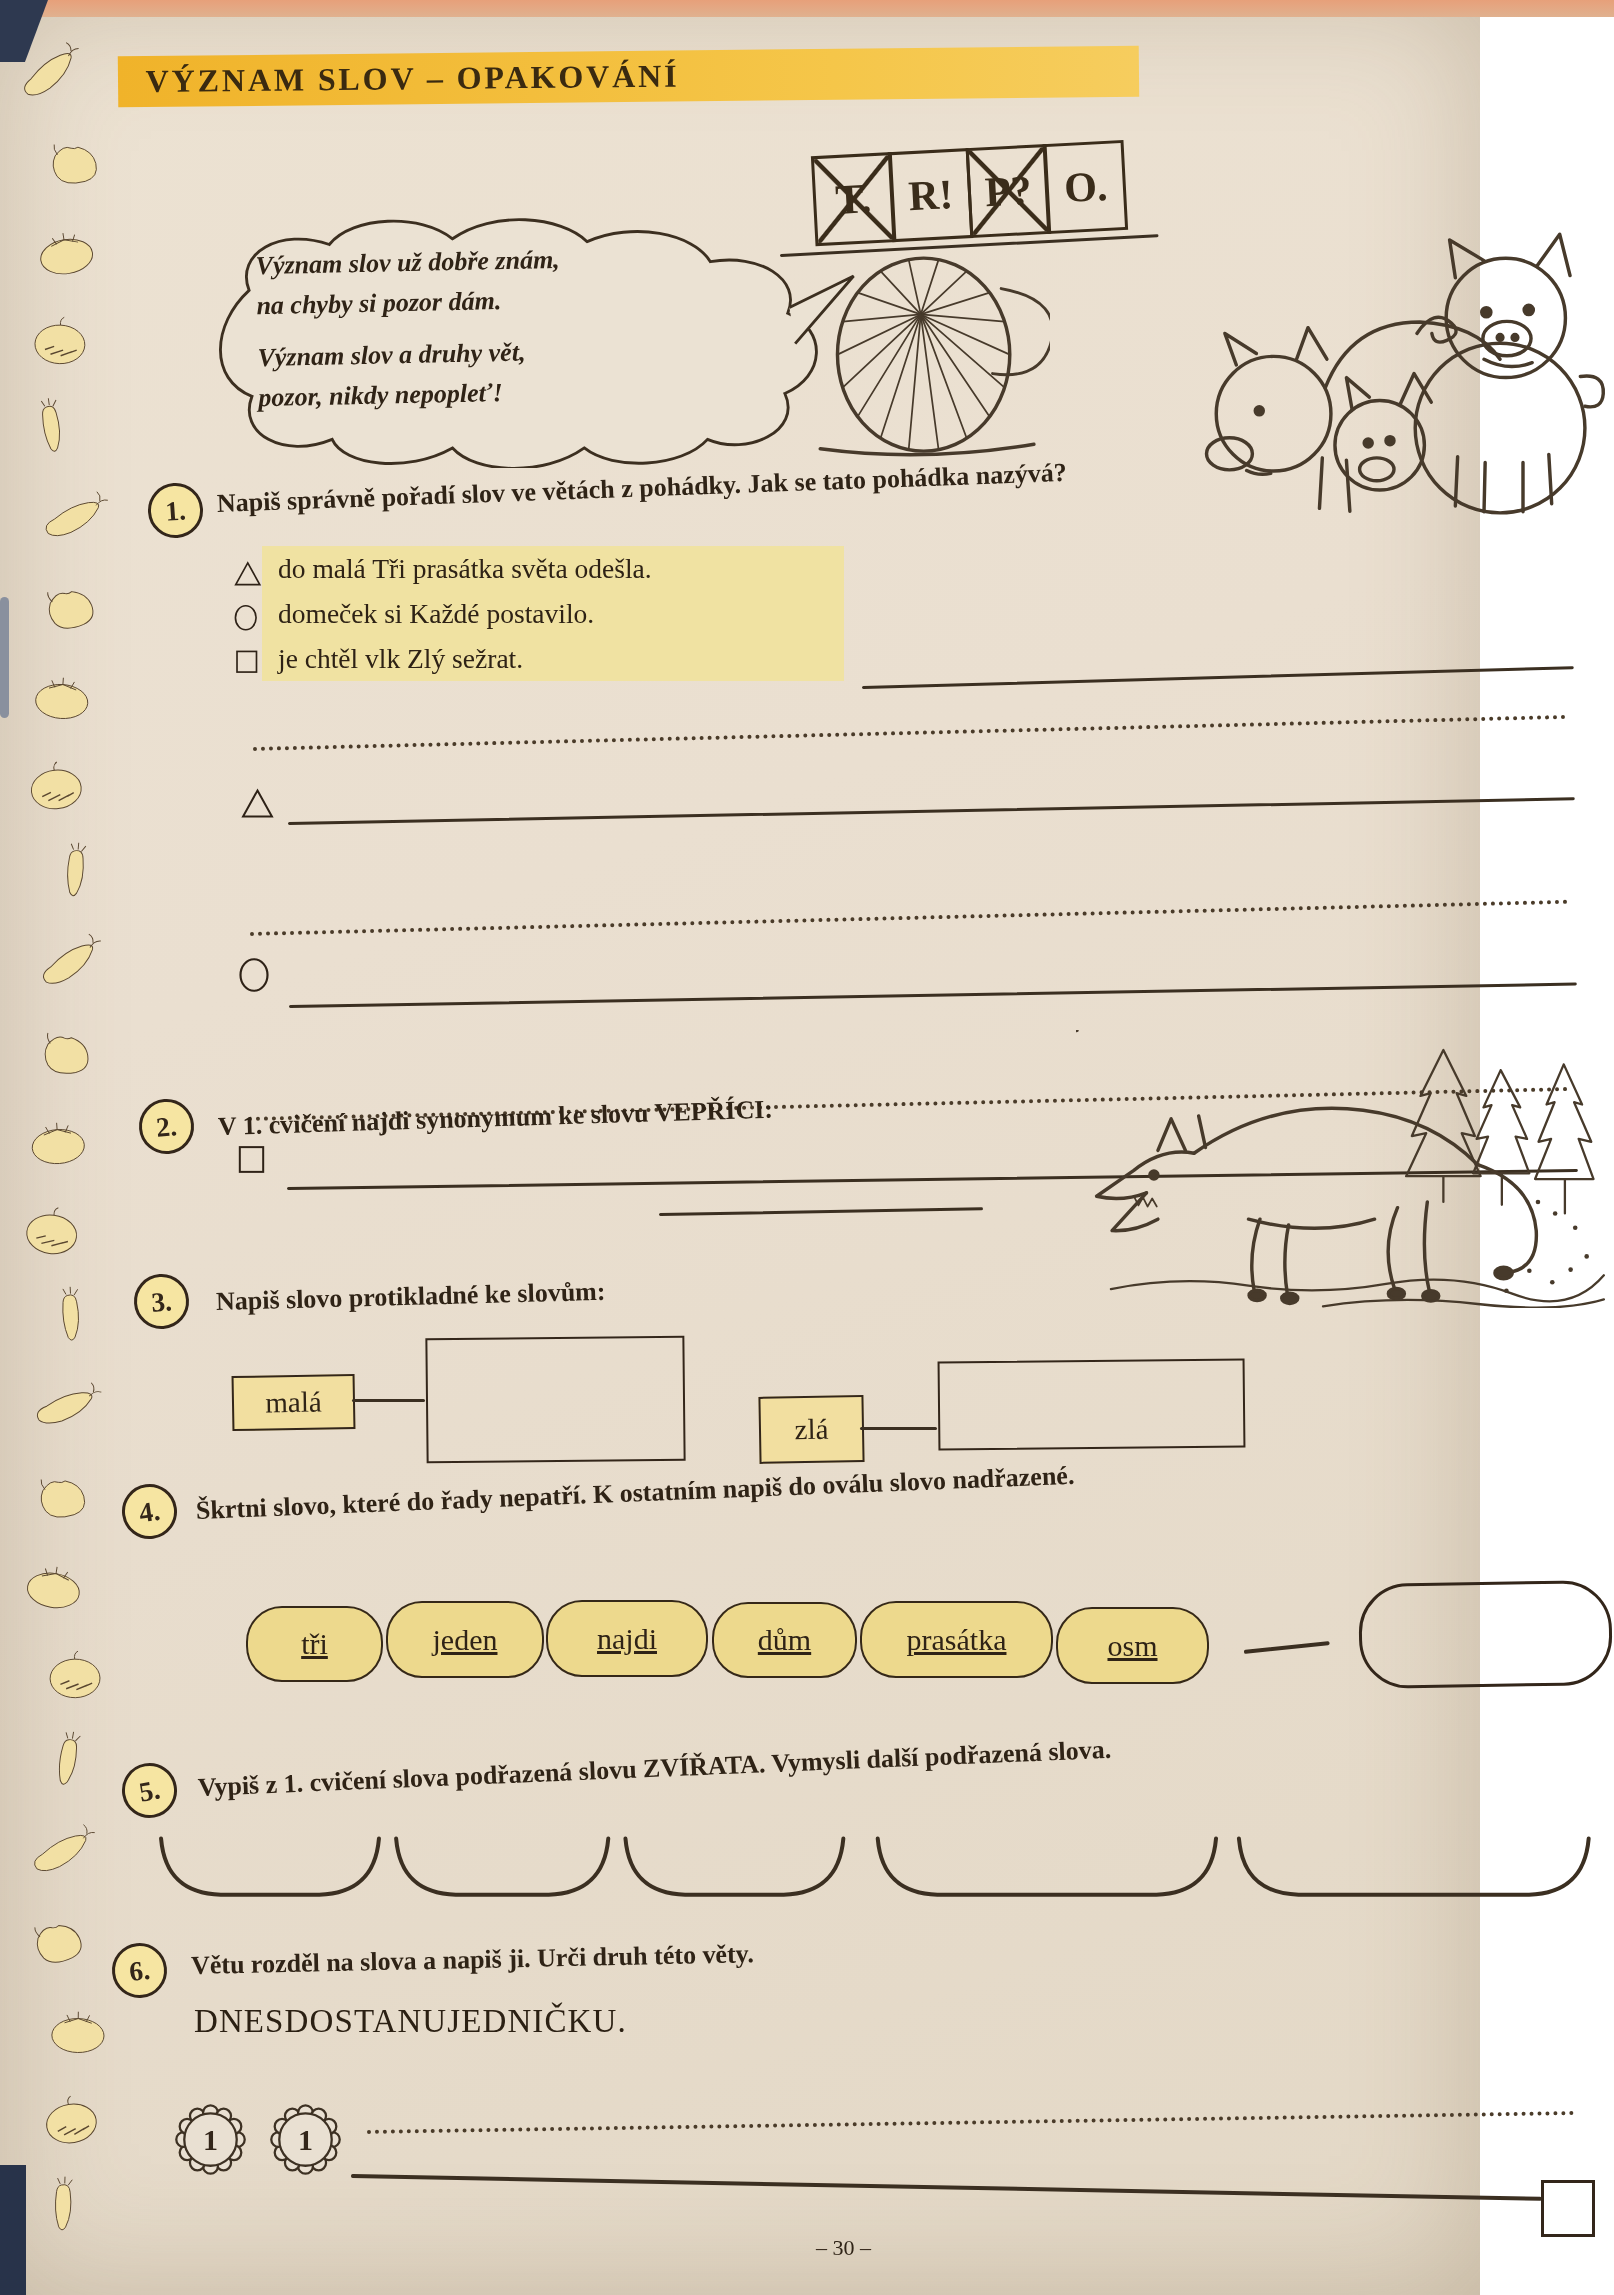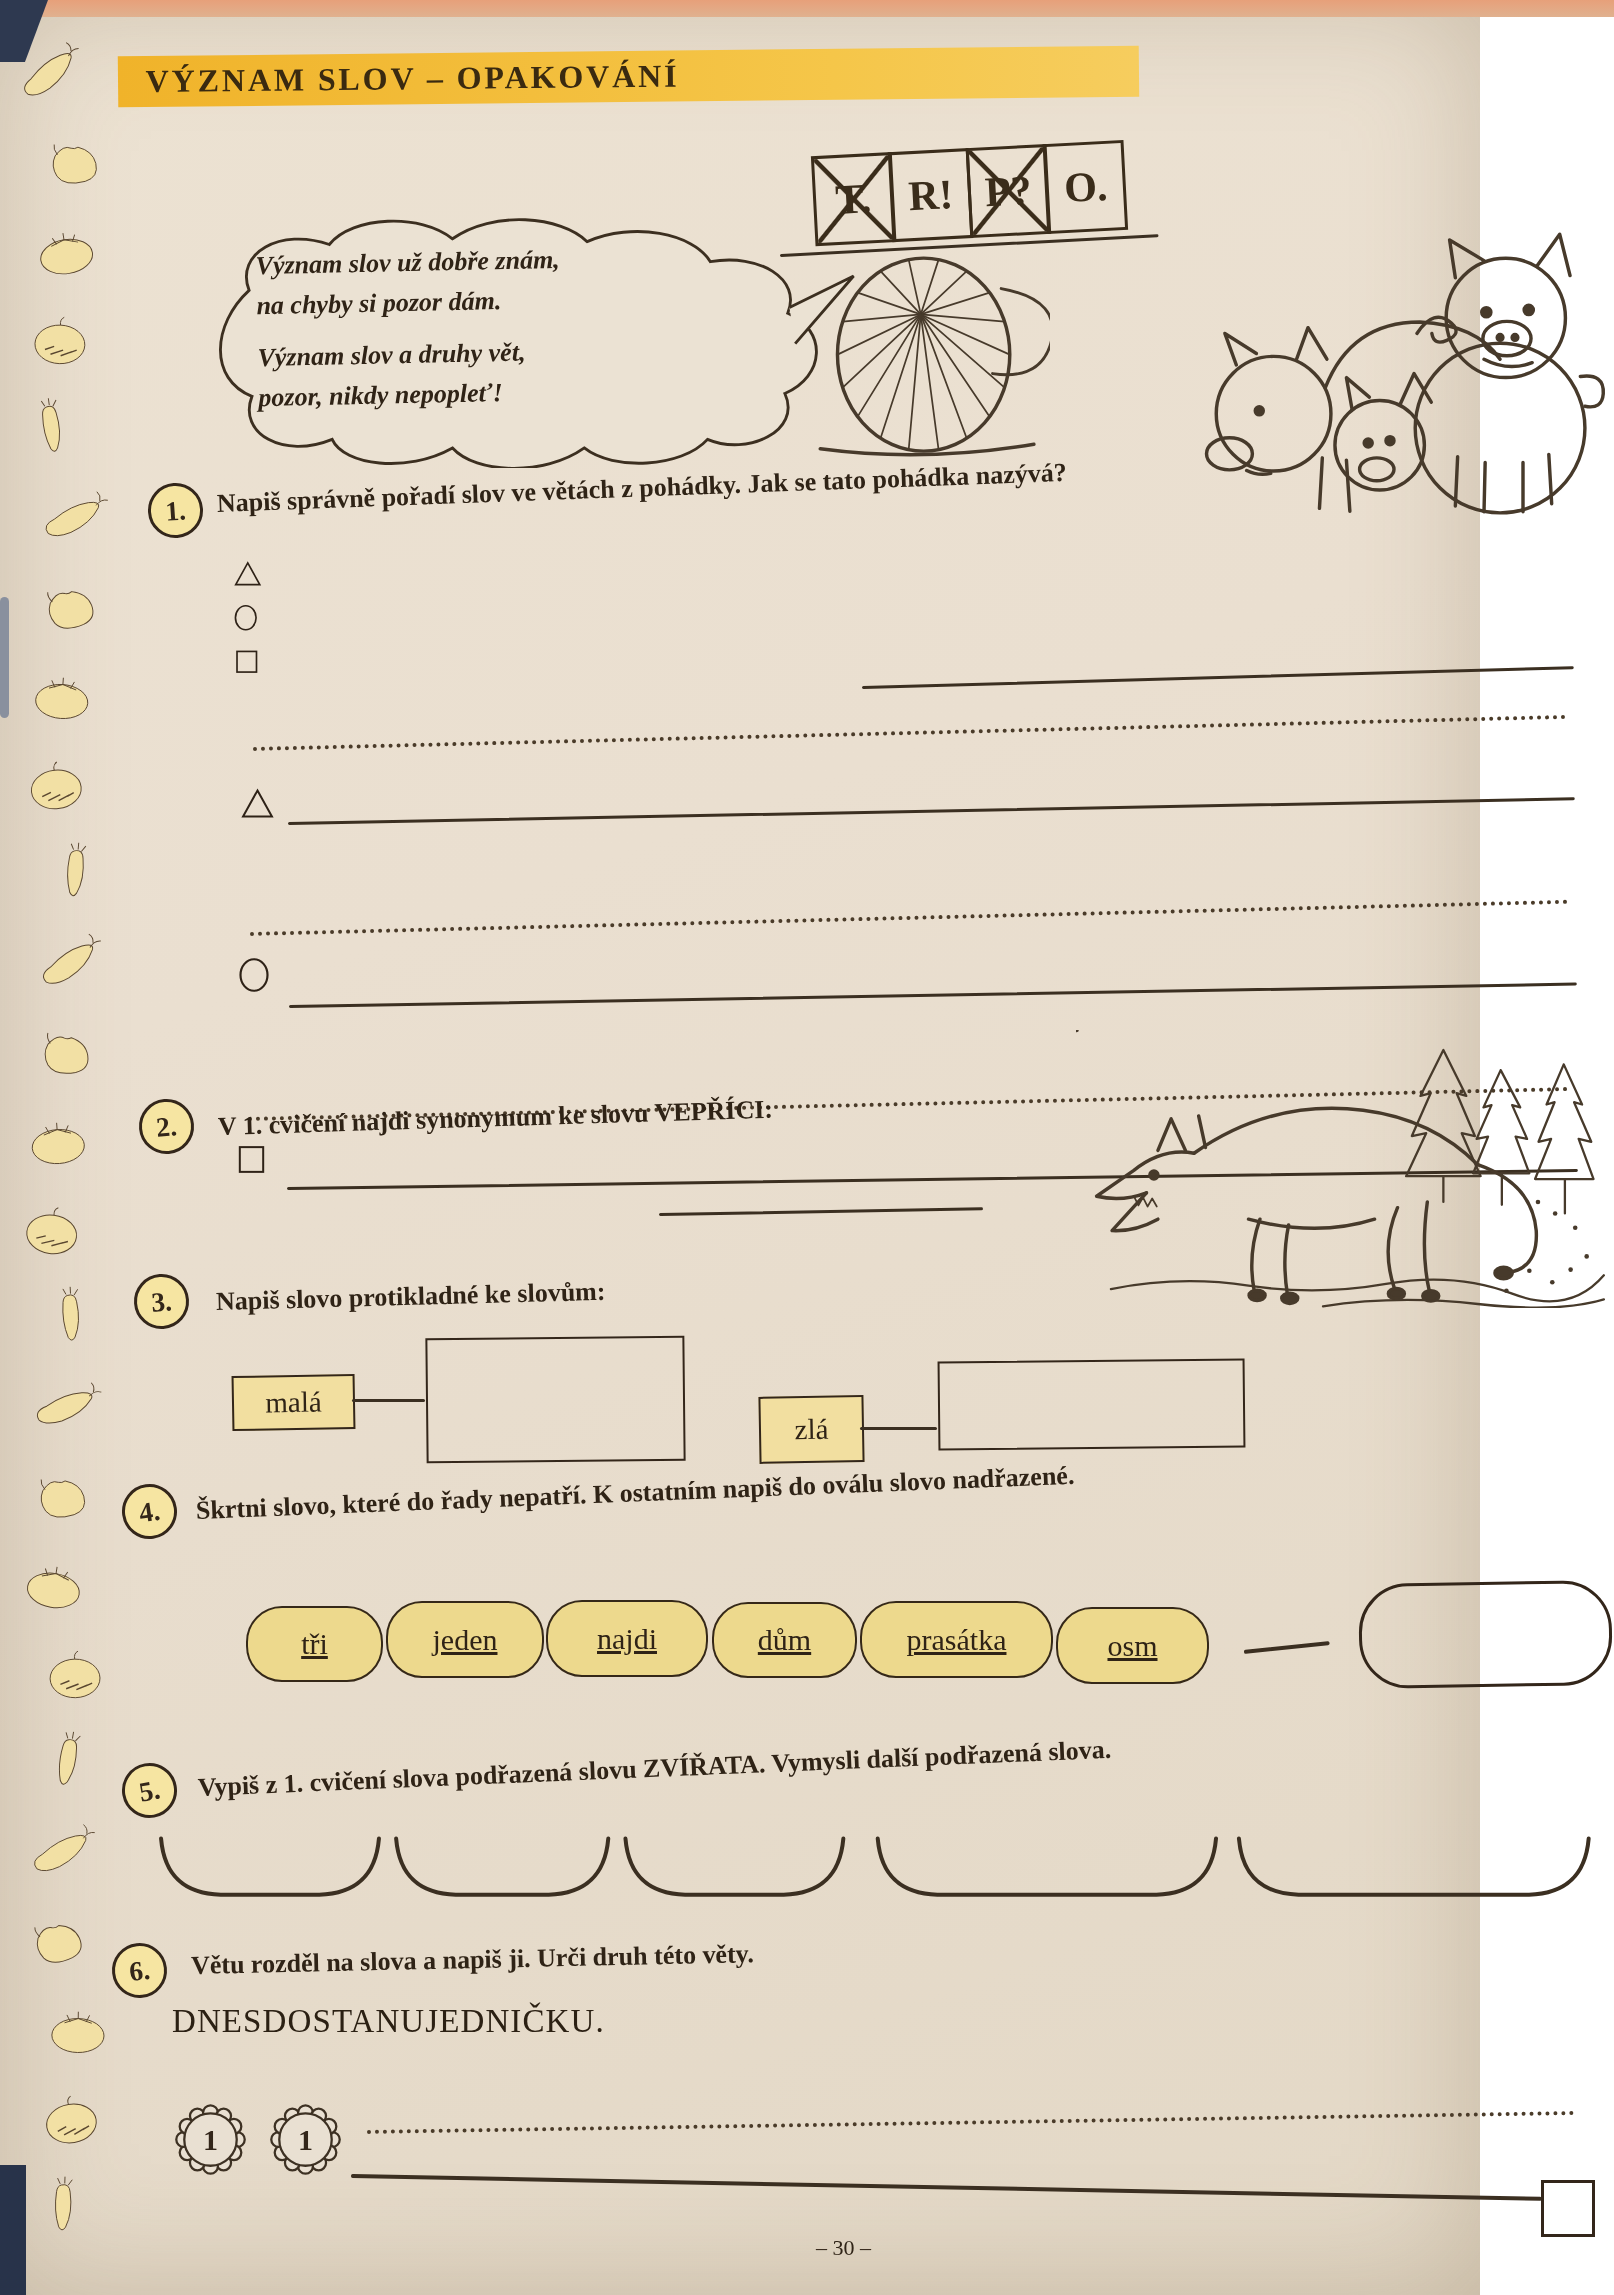--- a/index.html
+++ b/index.html
@@ -265,20 +265,25 @@
   <svg class="abs shape-svg" style="left:234px;top:560px;" width="27.5" height="27.5" viewBox="0 0 48 48">
       <path d="M24 5 L45 43 L3 43 Z"></path>
     </svg>
   <svg class="abs shape-svg" style="left:232px;top:604px;" width="27.5" height="27.5" viewBox="0 0 48 48">
       <ellipse cx="24" cy="24" rx="18" ry="21"></ellipse>
     </svg>
   <svg class="abs shape-svg" style="left:233px;top:648px;" width="27.5" height="27.5" viewBox="0 0 48 48">
       <rect x="7" y="6" width="34" height="36"></rect>
     </svg>
 
+  <div class="abs hl-block" style="left:262px;top:546px;width:582px;height:135px;">
+    <div class="hl-row">do malá Tři prasátka světa odešla.</div>
+    <div class="hl-row">domeček si Každé postavilo.</div>
+    <div class="hl-row">je chtěl vlk Zlý sežrat.</div>
+  </div>
 
   <div class="abs solidline" style="left:862px;top:686px;width:712px;transform:rotate(-1.6deg);"></div>
 
   <div class="abs dottedline" style="left:253px;top:747px;width:1314px;transform:rotate(-1.4deg);"></div>
   <svg class="abs shape-svg" style="left:241px;top:787px;" width="33" height="33" viewBox="0 0 48 48">
       <path d="M24 5 L45 43 L3 43 Z"></path>
     </svg>
   <div class="abs solidline" style="left:288px;top:822px;width:1287px;transform:rotate(-1.1deg);"></div>
 
   <div class="abs dottedline" style="left:250px;top:932px;width:1319px;transform:rotate(-1.4deg);"></div>
@@ -363,21 +368,21 @@
       <path d="M25,8  C31,78 71,104 129,106  L301,106  C359,104 399,78 405,8"></path>
       <path d="M435,8 C441,78 481,104 539,106 L701,106  C759,104 799,78 805,8"></path>
       <path d="M835,8 C841,78 881,104 939,106 L1111,106 C1169,104 1209,78 1215,8"></path>
       <path d="M1275,8 C1281,78 1321,104 1379,106 L1761,106 C1819,104 1859,78 1865,8"></path>
       <path d="M1905,8 C1911,78 1951,104 2009,106 L2411,106 C2469,104 2509,78 2515,8"></path>
     </g>
   </svg>
 
   <div class="abs numcircle" style="left:112px;top:1943px;transform:rotate(-6deg);">6.</div>
   <div class="abs instr" style="left:191px;top:1951px;transform:rotate(-1.2deg);">Větu rozděl na slova a napiš ji. Urči druh této věty.</div>
-  <div class="abs sentence-caps" style="left:172px;top:2003px;">DNESDOSTANUJEDNIČKU.</div>
+  <div class="abs sentence-caps" style="left:194px;top:2003px;">DNESDOSTANUJEDNIČKU.</div>
 
   <div class="stamp" style="left:174px;top:2103px;">
     <svg width="73" height="73" viewBox="0 0 128 128">
         <use href="#sym-stamp"></use>
       </svg>
     <div class="stampnum">1</div>
   </div>
   <div class="stamp" style="left:269px;top:2103px;">
     <svg width="73" height="73" viewBox="0 0 128 128">
         <use href="#sym-stamp"></use>

